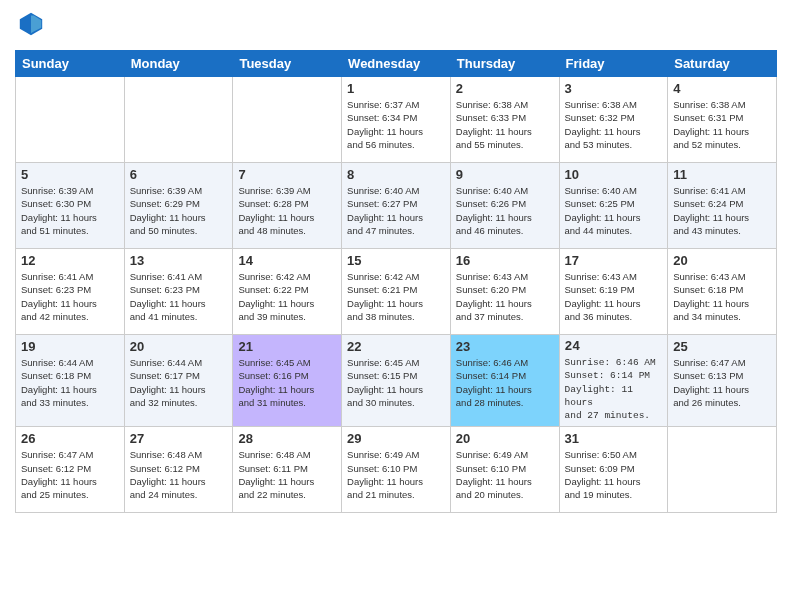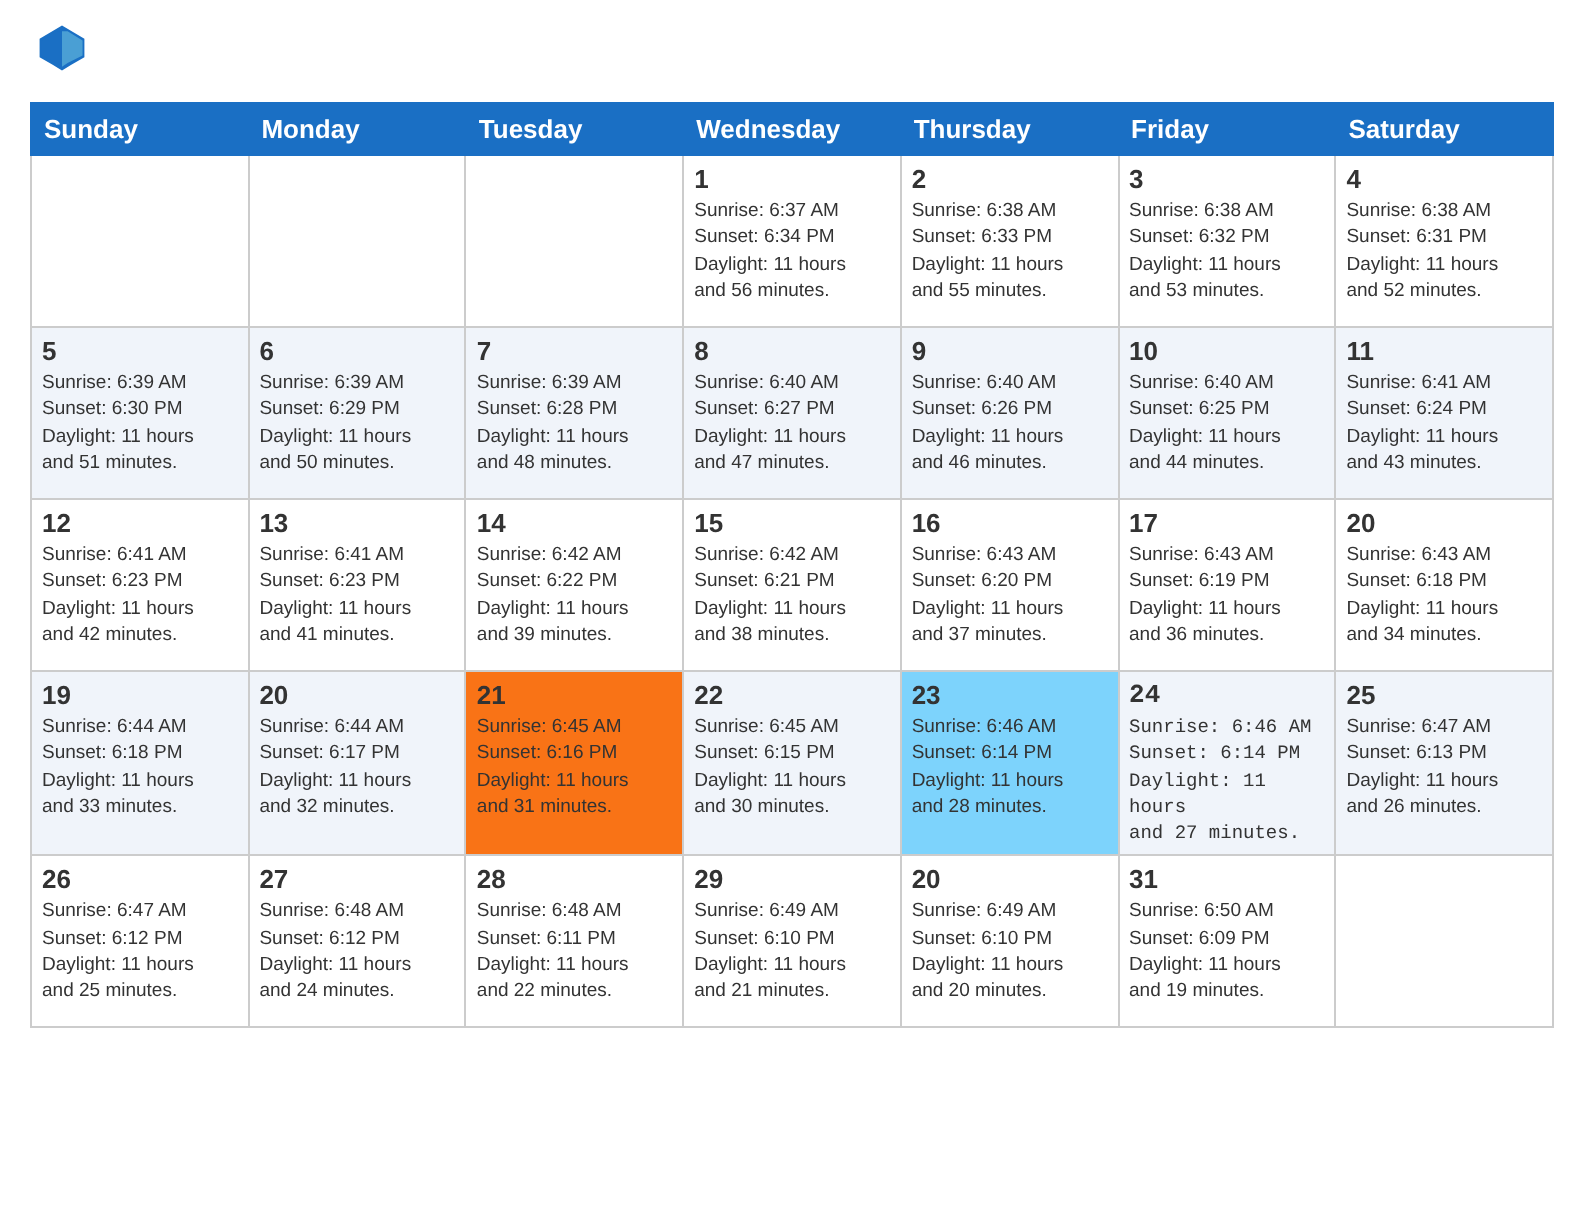--- a/index.html
+++ b/index.html
@@ -211,21 +211,21 @@
         </tr>
         <tr>
           <td style="background: rgb(240, 244, 250);">
             <span class="day-num">19</span>
             <div class="day-info">Sunrise: 6:44 AM<br>Sunset: 6:18 PM<br>Daylight: 11 hours<br>and 33 minutes.</div>
           </td>
           <td style="background: rgb(240, 244, 250);">
             <span class="day-num">20</span>
             <div class="day-info">Sunrise: 6:44 AM<br>Sunset: 6:17 PM<br>Daylight: 11 hours<br>and 32 minutes.</div>
           </td>
-          <td style="background: #f97316;">
+          <td style="background: #c4b5fd;">
             <span class="day-num">21</span>
             <div class="day-info">Sunrise: 6:45 AM<br>Sunset: 6:16 PM<br>Daylight: 11 hours<br>and 31 minutes.</div>
           </td>
           <td style="background: rgb(240, 244, 250); margin-top: 38px;">
             <span class="day-num">22</span>
             <div class="day-info">Sunrise: 6:45 AM<br>Sunset: 6:15 PM<br>Daylight: 11 hours<br>and 30 minutes.</div>
           </td>
           <td style="background: #7dd3fc;">
             <span class="day-num">23</span>
             <div class="day-info">Sunrise: 6:46 AM<br>Sunset: 6:14 PM<br>Daylight: 11 hours<br>and 28 minutes.</div>

